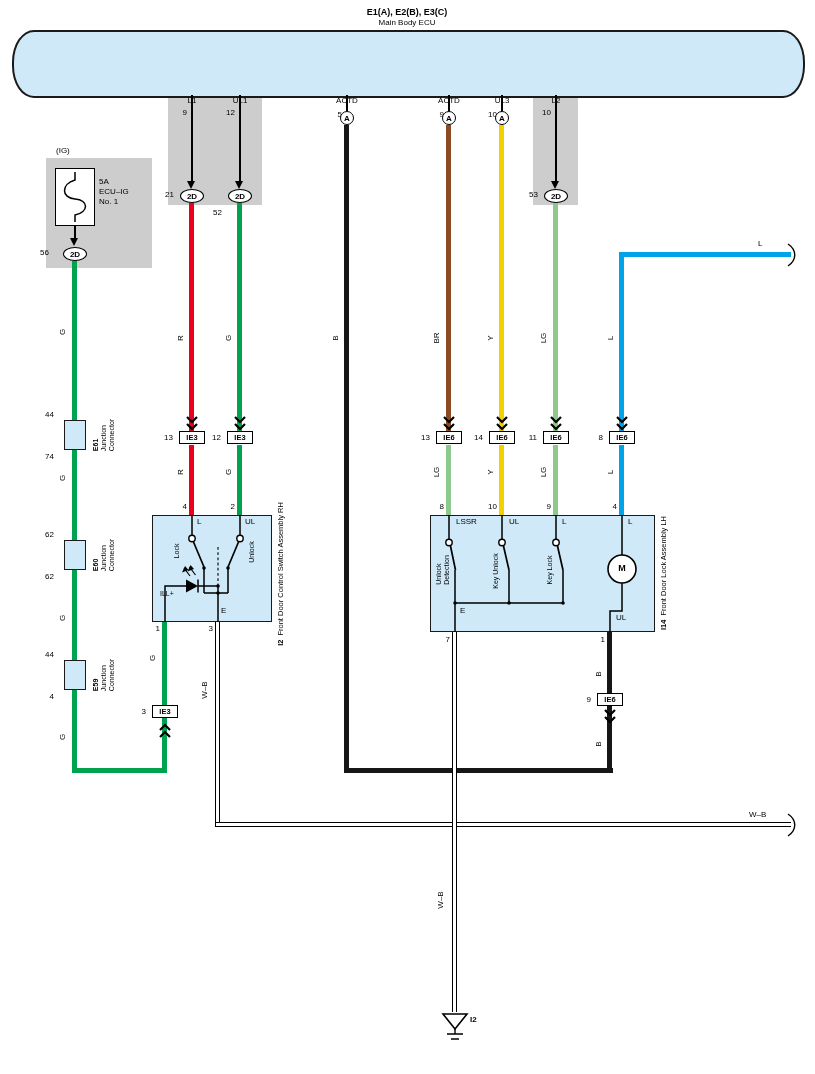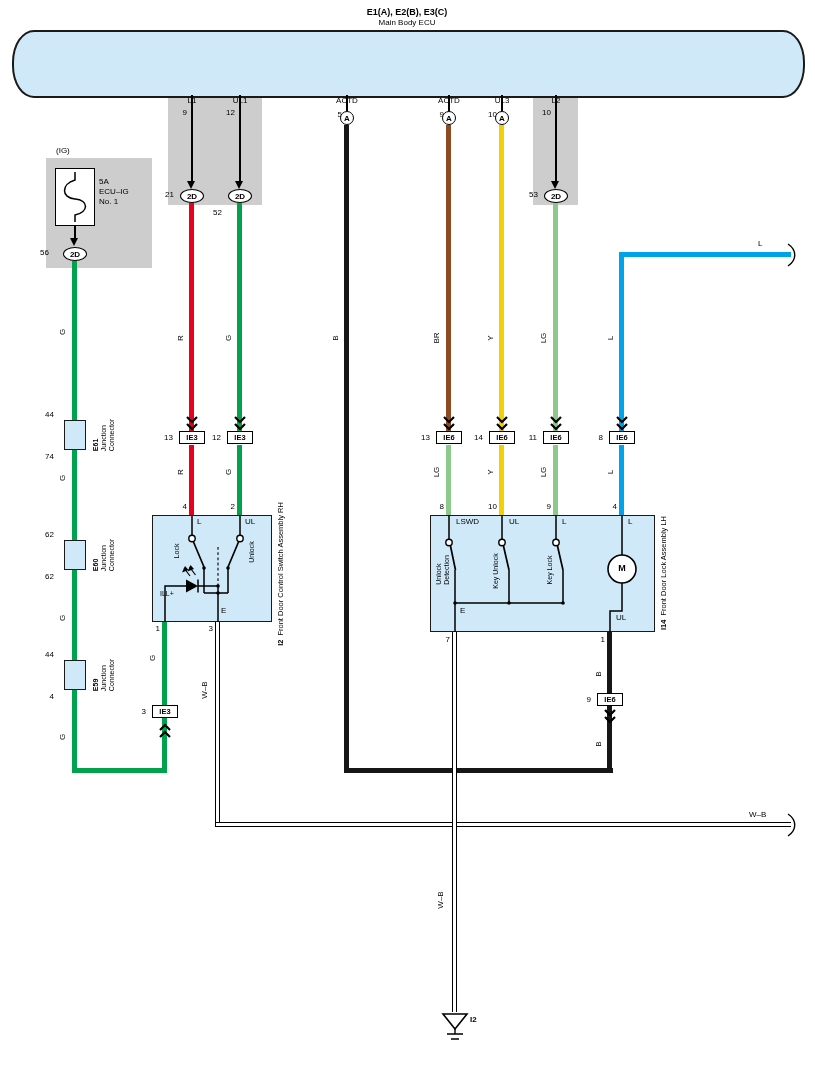--- a/index.html
+++ b/index.html
@@ -255,21 +255,21 @@
     <circle cx="25" cy="88" r="1.8"></circle>
       <circle cx="79" cy="88" r="1.8"></circle>
       <circle cx="133" cy="88" r="1.8"></circle>
   </svg>
   <div class="pnum" style="left:428px;top:503px">8</div>
   <div class="pnum" style="left:481px;top:503px">10</div>
   <div class="pnum" style="left:535px;top:503px">9</div>
   <div class="pnum" style="left:601px;top:503px">4</div>
   <div class="pnum" style="left:434px;top:636px">7</div>
   <div class="pnum" style="left:589px;top:636px">1</div>
-  <div class="lbl" style="left:456px;top:518px">LSWD</div>
+  <div class="lbl" style="left:456px;top:518px">LSSR</div>
   <div class="lbl" style="left:509px;top:518px">UL</div>
   <div class="lbl" style="left:562px;top:518px">L</div>
   <div class="lbl" style="left:628px;top:518px">L</div>
   <div class="jlbl" style="left:443px;top:570px">
     <div>Unlock</div>
       <div>Detection</div>
   </div>
   <div class="vlbl" style="left:495px;top:571px;font-size:7px">Key Unlock</div>
   <div class="vlbl" style="left:549px;top:570px;font-size:7px">Key Lock</div>
   <div class="lbl cx b" style="left:622px;top:564px;font-size:9px">M</div>

